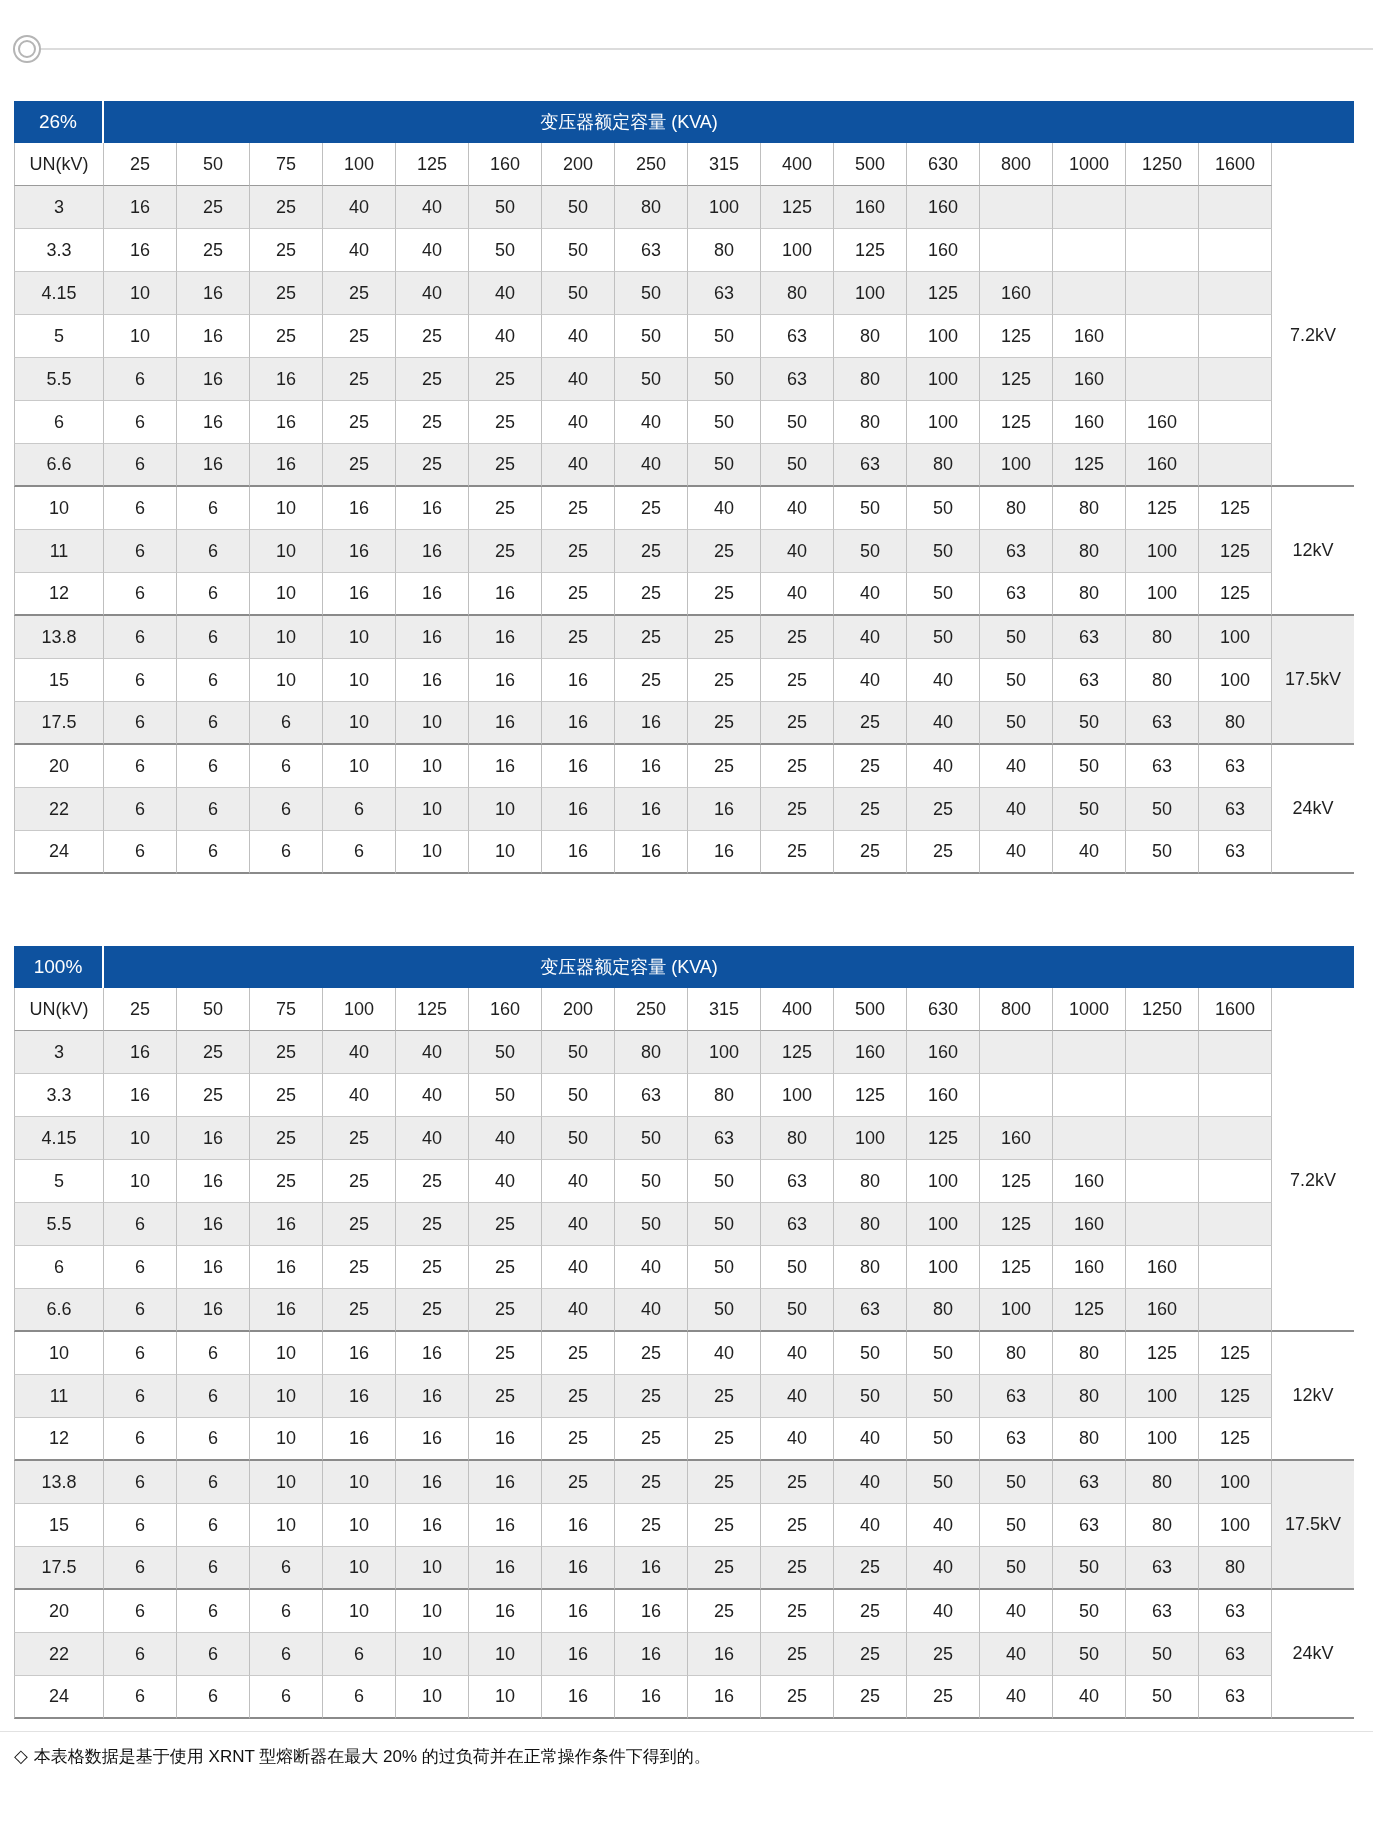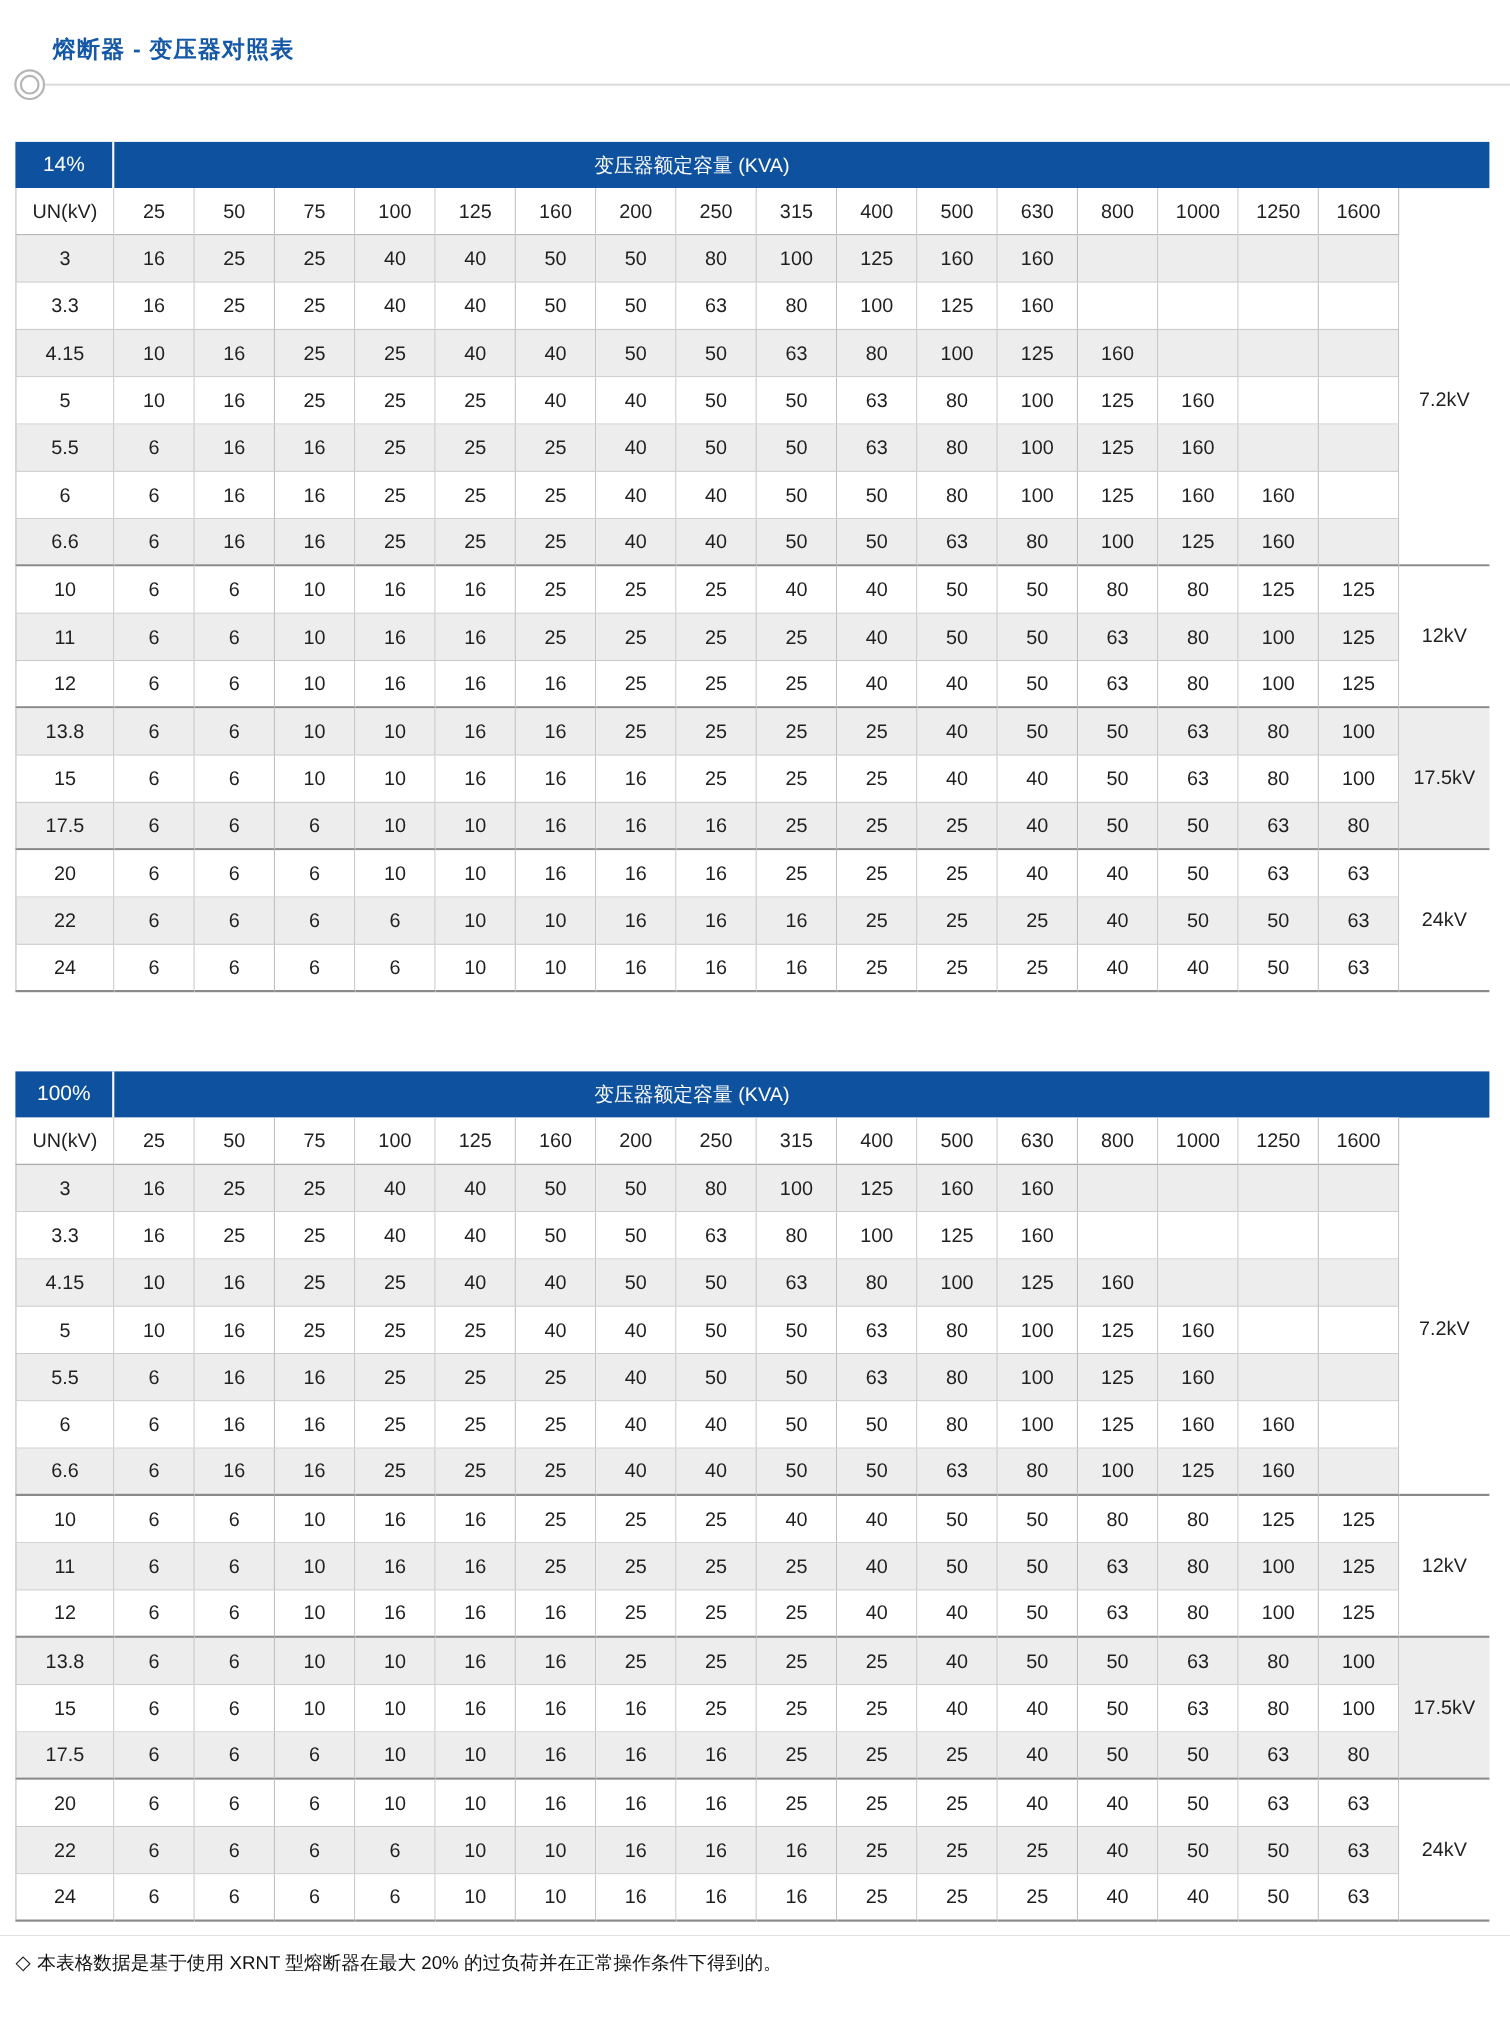--- a/index.html
+++ b/index.html
@@ -47,32 +47,31 @@
   .gcell{border-bottom:2px solid #8a8a8a;}
   .gshade{background:#ededed;}
   .footnote-divider{height:1px;background:#e2e2e2;margin-top:12px;}
   .footnote{margin:13px 0 0 14px;font-size:17px;color:#111;}
   .footnote .diamond{font-size:18px;margin-right:6px;}
 </style>
 </head>
 <body>
 
 <div class="page-header">
-  <div class="page-title">熔断器 - 变压器对照表</div>
   <div class="rule-wrap">
     <div class="rule-line"></div>
     <div class="ring-outer">
       <div class="ring-inner"></div>
     </div>
   </div>
 </div>
 
 <section class="fuse-table first">
   <div class="tbl-header">
-    <div class="pct">14%</div>
+    <div class="pct">26%</div>
     <div class="span-hdr">
         <span>变压器额定容量 (KVA)</span>
       </div>
   </div>
   <div class="tbl-grid">
       <div class="c colhdr unhdr" style="grid-area: 1 / 1;">UN(kV)</div>
       <div class="c colhdr" style="grid-area: 1 / 2;">25</div>
       <div class="c colhdr" style="grid-area: 1 / 3;">50</div>
       <div class="c colhdr" style="grid-area: 1 / 4;">75</div>
       <div class="c colhdr" style="grid-area: 1 / 5;">100</div>

